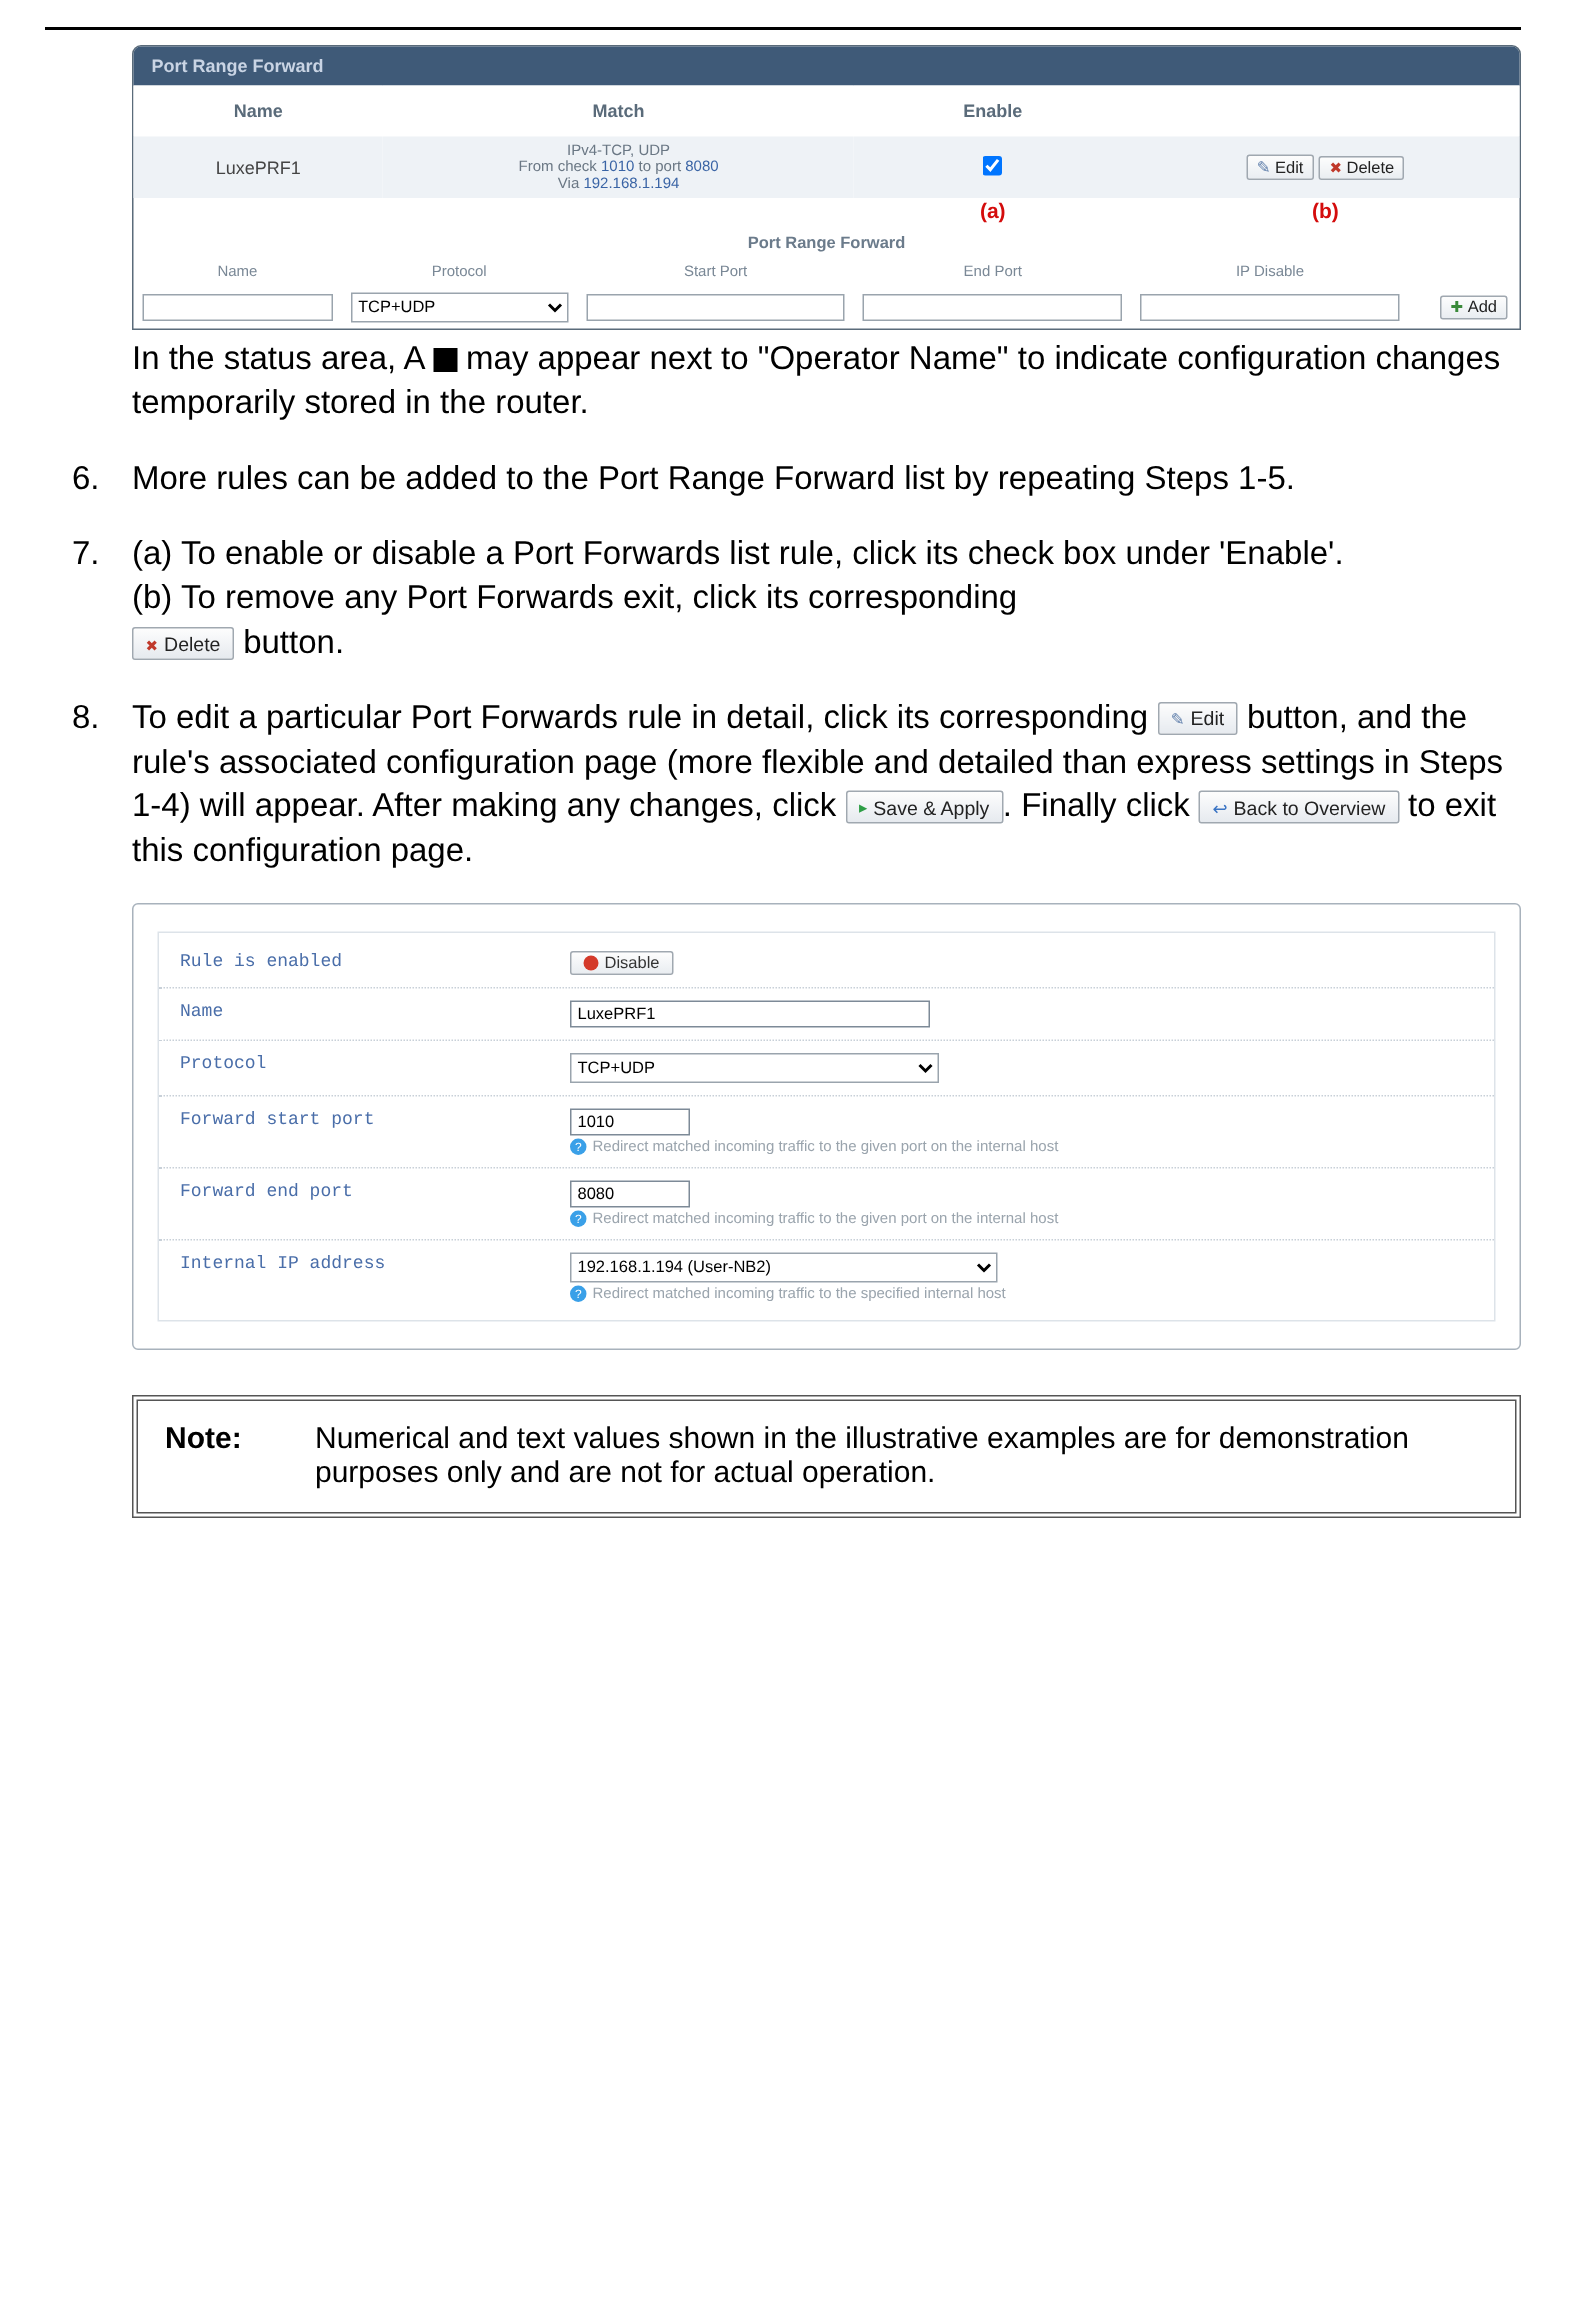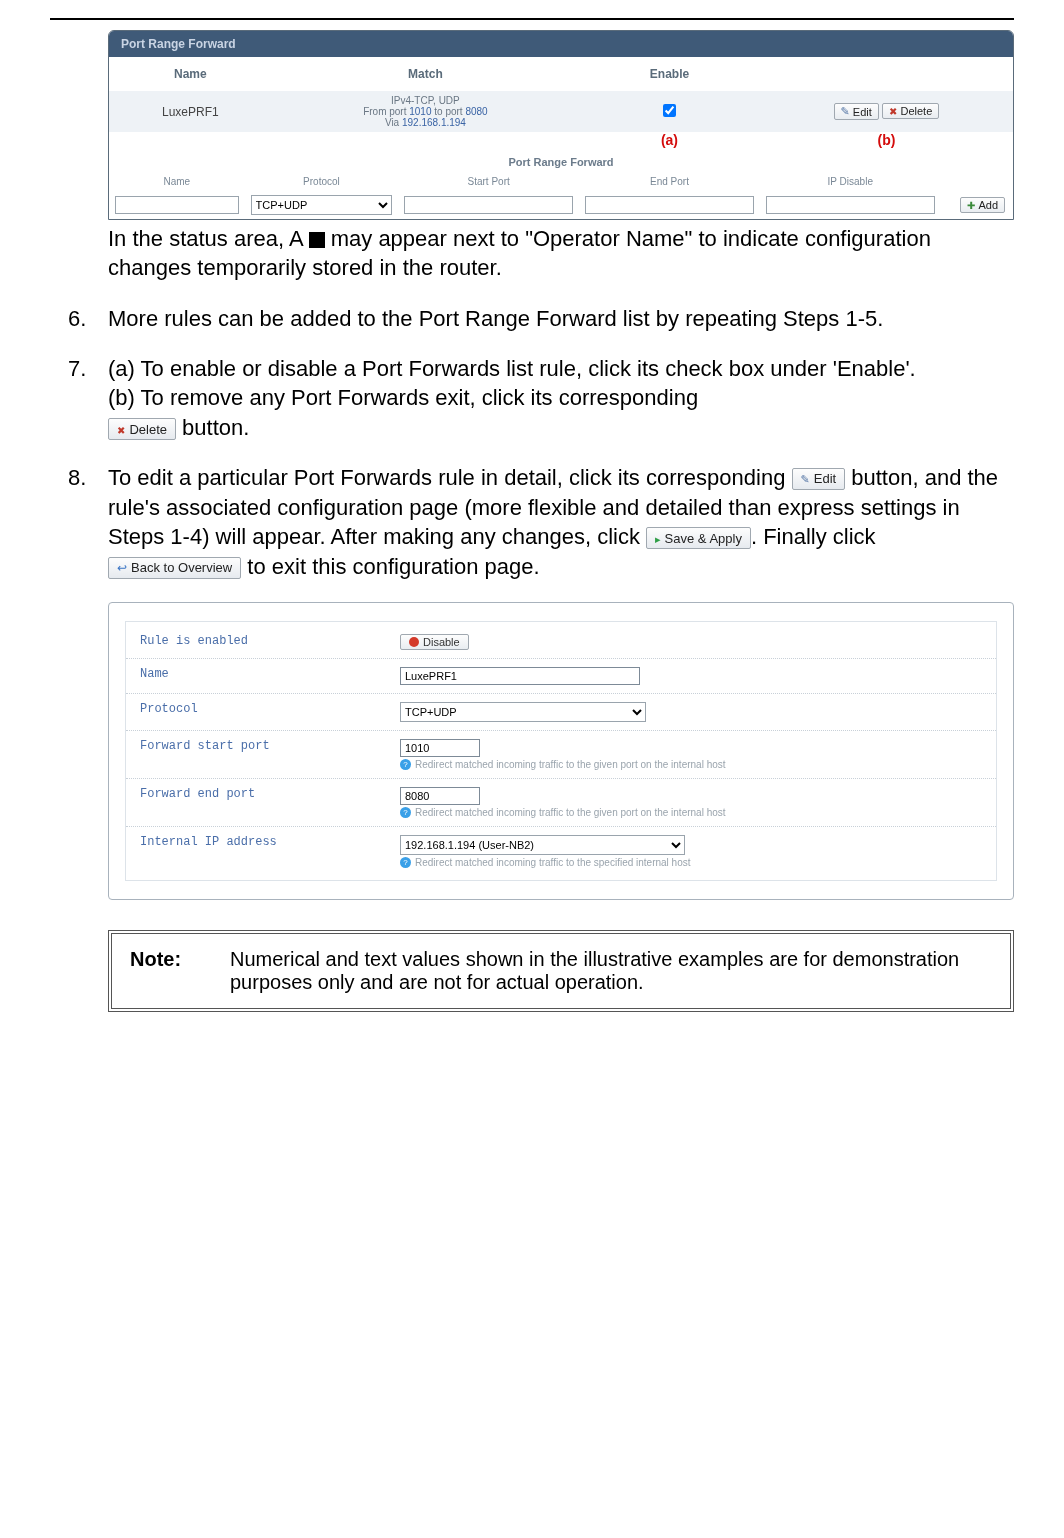--- a/index.html
+++ b/index.html
@@ -1,17 +1,17 @@
 <!DOCTYPE html>
 <html><head>
 <meta charset="utf-8">
 <style>
   * { box-sizing: border-box; margin: 0; padding: 0; }
   html, body { width: 1064px; background: #fff; font-family: Arial, Helvetica, sans-serif; color: #000; }
-  .page { width: 1064px; padding: 0 50px 40px 50px; position: relative; }
+  .page { width: 1064px; padding: 0 50px 40px 30px; position: relative; }
   .hr-top { border-top: 2px solid #000; margin: 18px 0 10px 0; }
   .content { padding-left: 58px; }
   
   .panel1 { border: 1px solid #5a6b7a; border-radius: 6px 6px 0 0; background: #fff; margin-bottom: 2px; }
   .panel1-hdr { background: #3f5a78; color: #c9d4e4; font-size: 12px; font-weight: 700; padding: 6px 12px; border-radius: 5px 5px 0 0; }
   .prf-table { width: 100%; border-collapse: collapse; text-align: center; font-size: 12px; }
   .prf-th { color: #5a6b7a; font-weight: 700; padding: 10px 6px; background: #fff; }
   .prf-td { padding: 4px 6px; background: #eef2f6; color: #444; vertical-align: middle; }
   .prf-sub { background: #eef2f6; color:#6a7784; font-size:10px; }
   .prf-sub .link { color:#3a64a5; }
@@ -77,21 +77,21 @@
           <th class="prf-th" style="width:18%">Name</th>
           <th class="prf-th" style="width:34%">Match</th>
           <th class="prf-th" style="width:20%">Enable</th>
           <th class="prf-th" style="width:28%"></th>
         </tr>
         <tr>
           <td class="prf-td">LuxePRF1</td>
           <td class="prf-td prf-sub">
             <div>IPv4-TCP, UDP</div>
             <div>
-              <span>From port </span><span class="link">1010</span><span> to port </span><span class="link">8080</span>
+              <span>From check </span><span class="link">1010</span><span> to port </span><span class="link">8080</span>
             </div>
             <div>
               <span>Via </span><span class="link">192.168.1.194</span>
             </div>
           </td>
           <td class="prf-td">
             <input type="checkbox" checked="" style="">
           </td>
           <td class="prf-td">
             <span class="btn-small">

